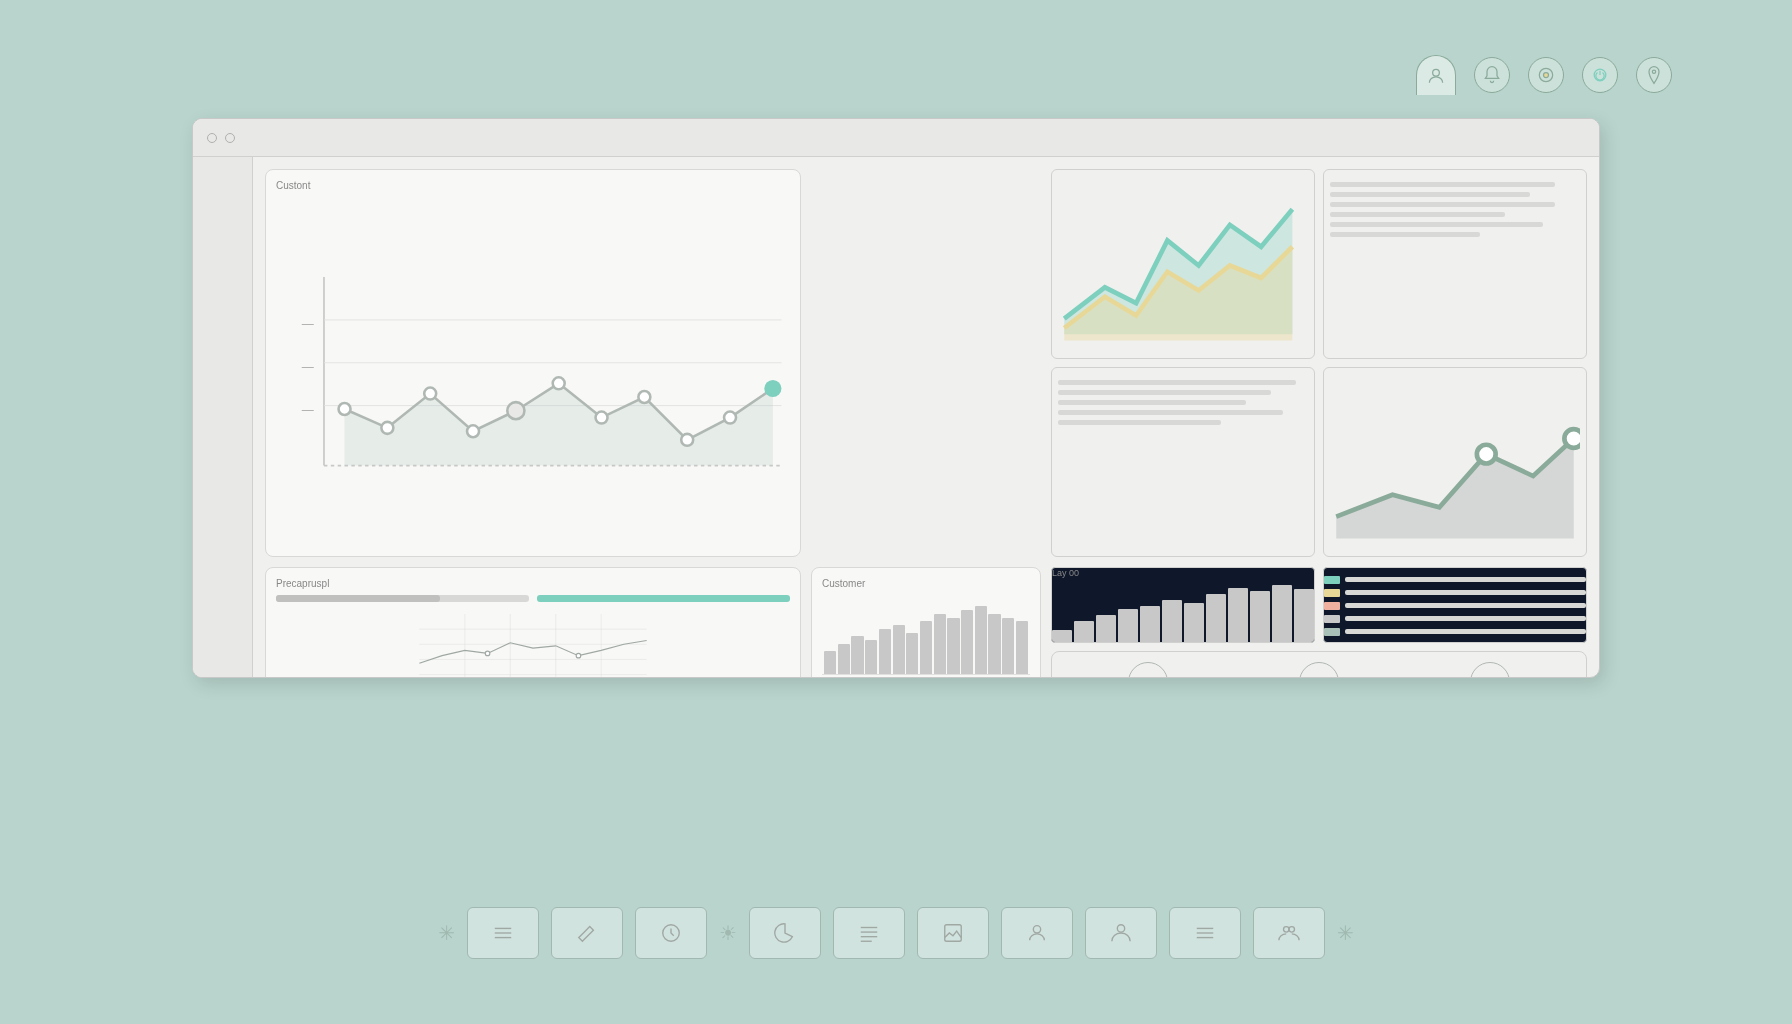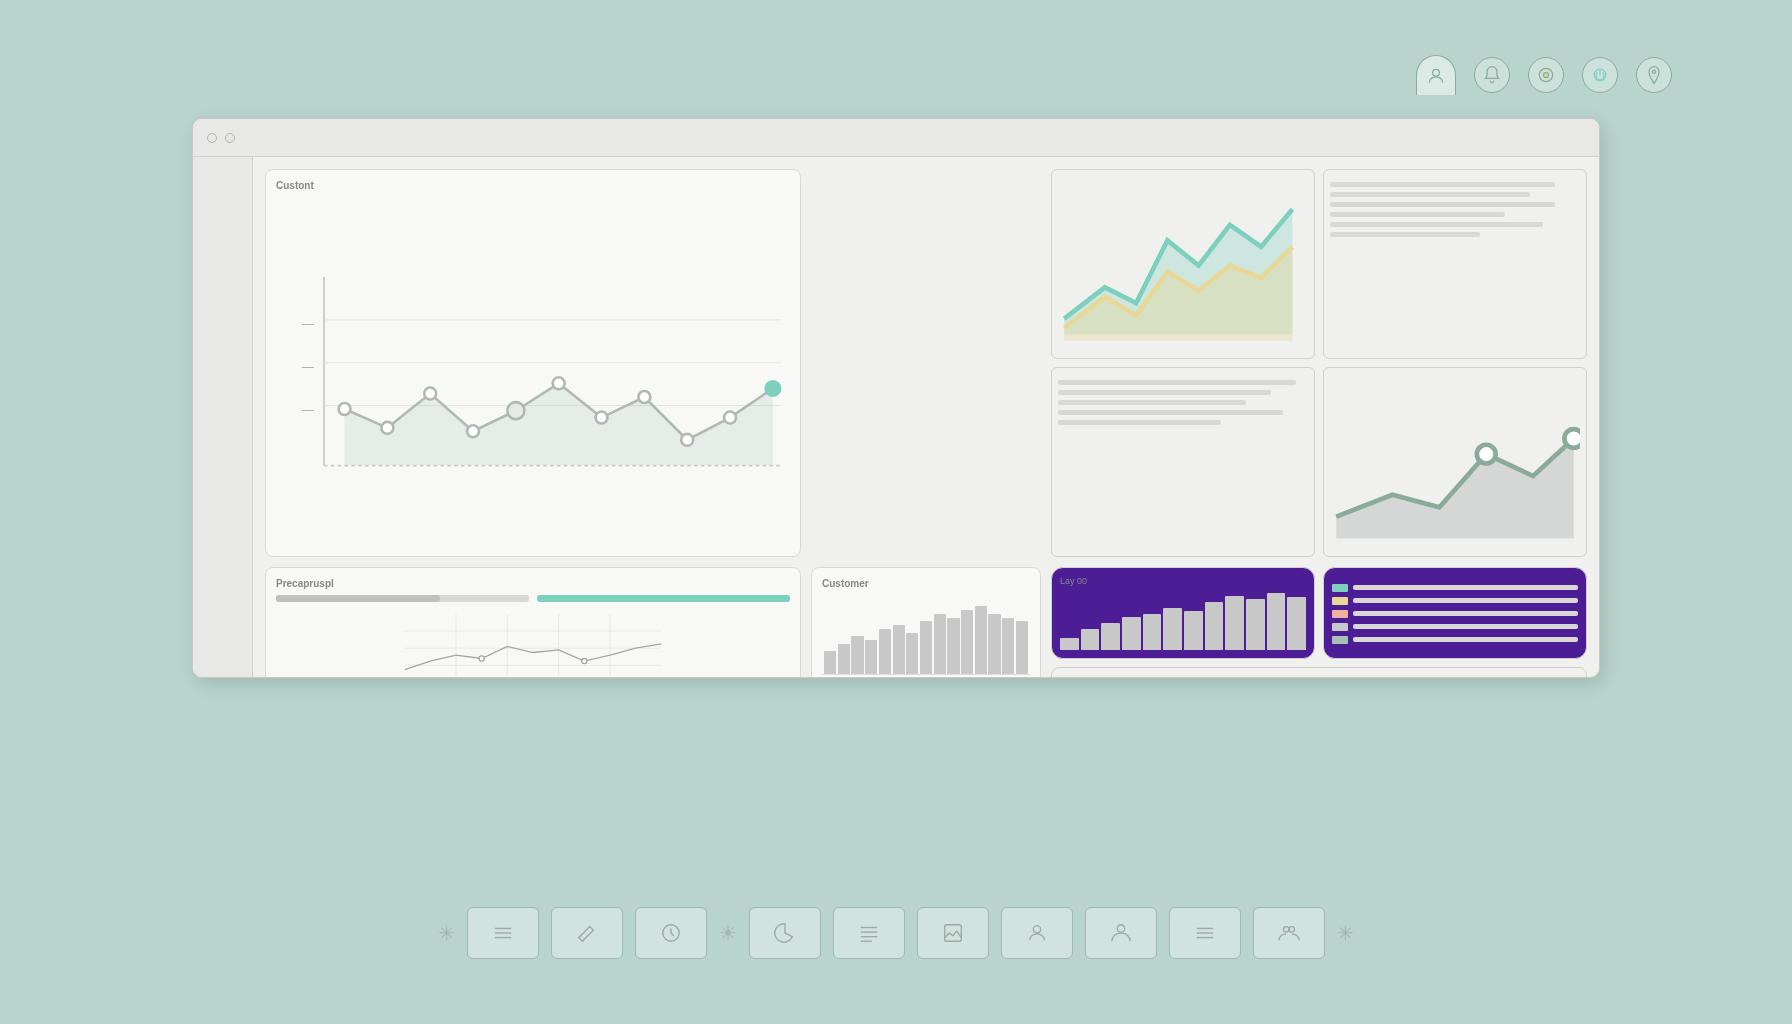--- a/index.html
+++ b/index.html
@@ -106,21 +106,21 @@
       border-radius: 8px;
       padding: 10px;
       overflow: hidden;
       position: relative;
     }
 
     .panel-title {
       font-size: 10px;
       color: #888;
       margin-bottom: 6px;
-      font-weight: 700;
+      font-weight: 400;
     }
 
     
     .line-chart-panel {
       grid-column: 1;
       grid-row: 1;
     }
 
     
     .donut-panel {
@@ -156,24 +156,23 @@
       grid-row: 2;
     }
     .right-panels-bottom {
       grid-column: 3;
       grid-row: 2;
       display: grid;
       grid-template-columns: 1fr 1fr;
       gap: 8px;
     }
     .right-panel-bottom {
-      background: #4c1d95;
+      background: #0f172a;
       border: 1px solid #d0d0ce;
-      border-radius: 12px;
-      padding: 8px;
+      border-radius: 4px;
       overflow: hidden;
     }
 
     
     svg.chart {
       width: 100%;
       height: 100%;
     }
 
     

